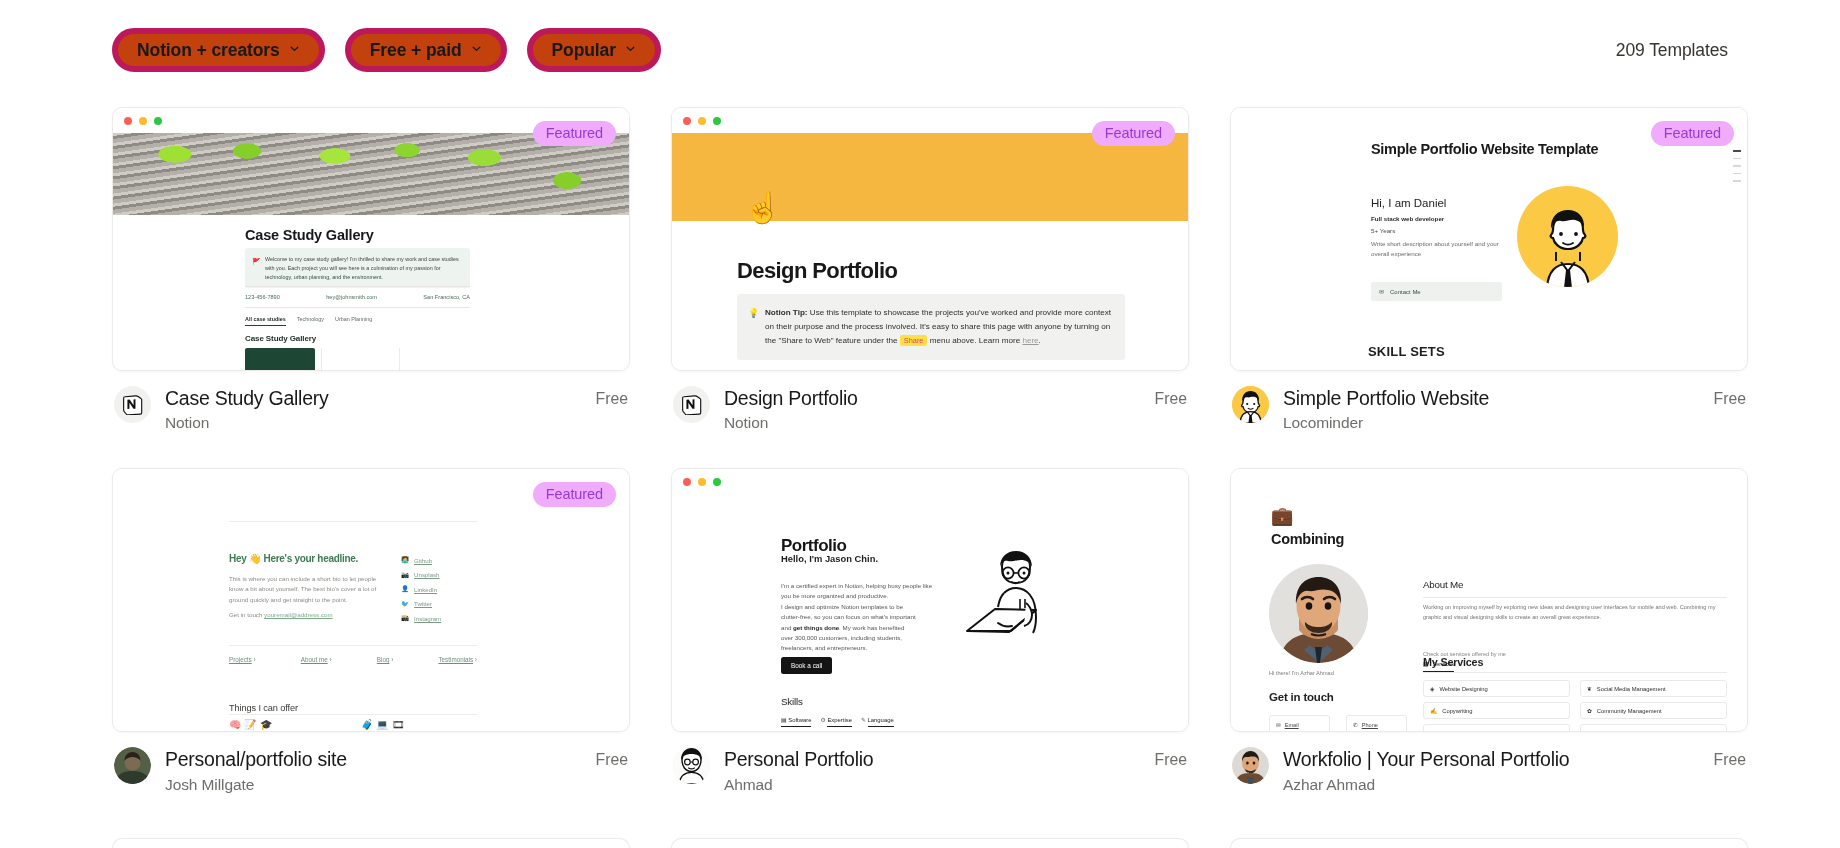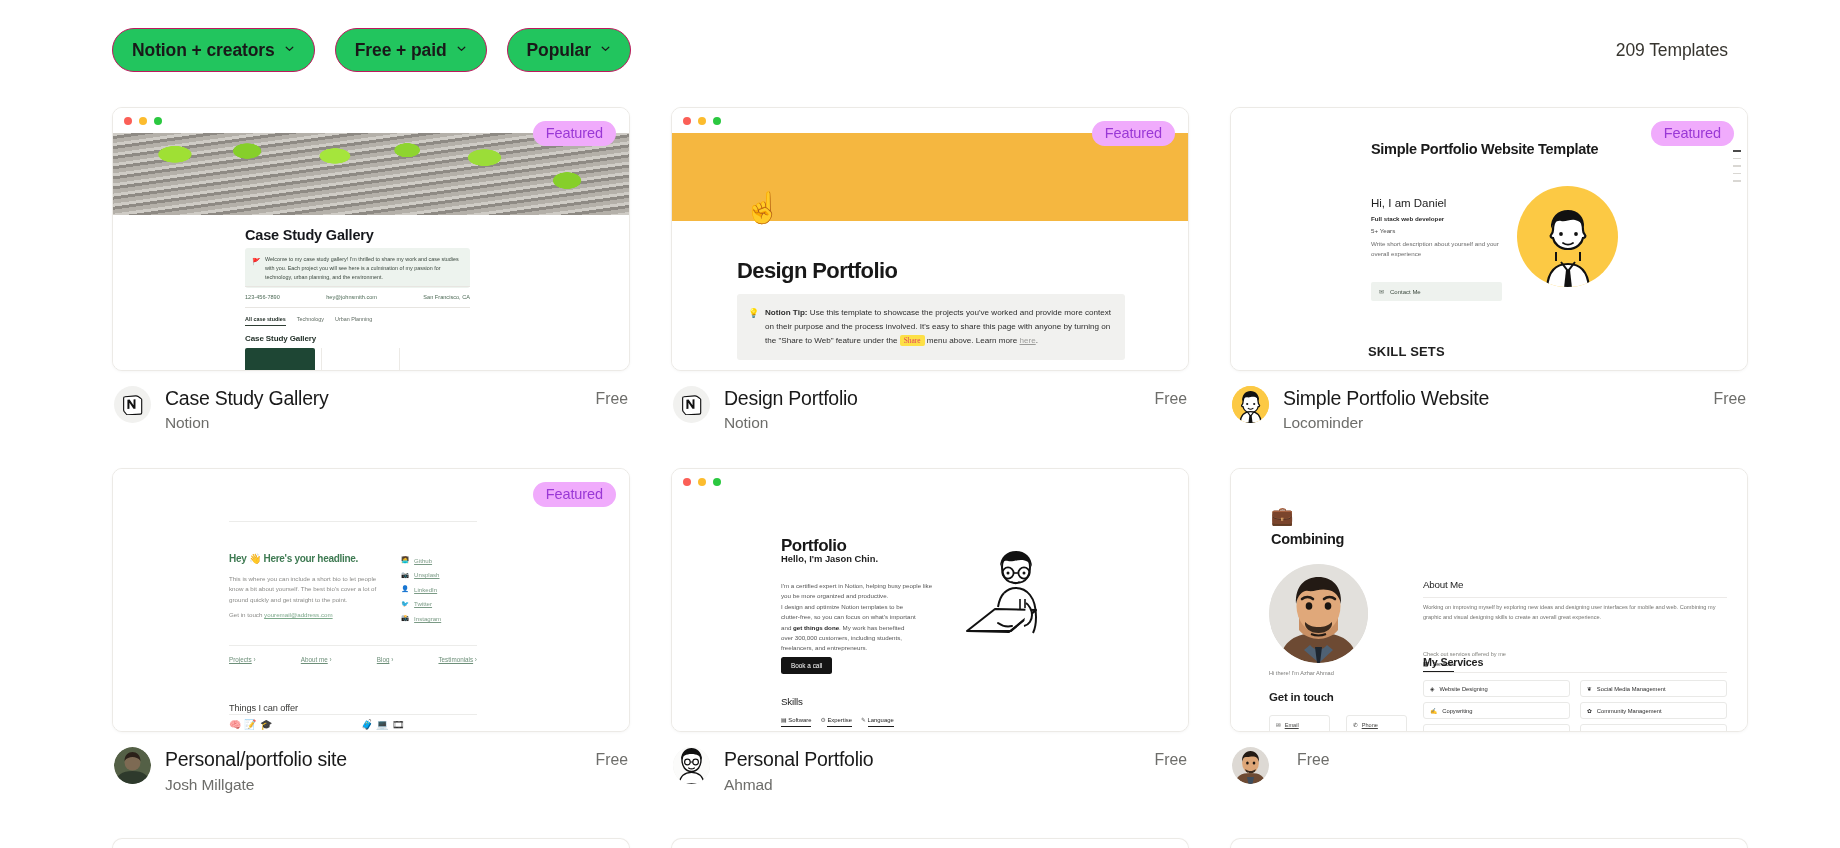--- a/index.html
+++ b/index.html
@@ -14,23 +14,23 @@
   
   .toolbar {
     position: absolute; left: 0; top: 0;
     width: 1840px; height: 100px;
     display: flex; align-items: center;
     padding: 0 112px 0 112px;
   }
   .filters { display: flex; gap: 20px; align-items: center; }
   .filter-btn {
     height: 44px;
-    border: 1px solid #be185d;
+    border: 6px solid #be185d;
     border-radius: 22px;
-    background: #22c55e;
+    background: #c2410c;
     padding: 0 19px;
     display: flex; align-items: center; gap: 9px;
     font-size: 17.5px; font-weight: 600; color: #191919;
     cursor: pointer; white-space: nowrap;
     letter-spacing: -0.1px;
   }
   .chev { width: 11px; height: 11px; position: relative; top: -2px; flex: 0 0 auto; }
   .chev svg { display: block; }
   .spacer { flex: 1 1 auto; }
   .count {
@@ -130,21 +130,21 @@
   }
   .c2-callout {
     position: absolute; left: 65px; top: 186px; width: 388px;
     background: #f1f1ef; border-radius: 3px; padding: 12px 14px 12px 28px;
     font-size: 8.1px; line-height: 1.72; color: #2e2e2e;
   }
   .c2-callout .bulb { position: absolute; left: 11px; top: 12px; font-size: 9px; }
   .c2-callout b { font-weight: 700; }
   .chip-share {
     background: #fde047; color: #e0455c; border-radius: 2px;
-    padding: 1px 4px; font-family: Liberation Serif, serif; font-size: 7.4px;
+    padding: 1px 4px; font-family: Liberation Sans, sans-serif; font-size: 7.4px;
   }
   .c2-callout .lnk { color: #9b9b99; text-decoration: underline; }
 
   
   .c3-title {
     position: absolute; left: 140px; top: 33px;
     font-size: 14.5px; font-weight: 700; color: #1a1a1a; letter-spacing: -0.3px;
   }
   .c3-hi { position: absolute; left: 140px; top: 89px; font-size: 11.5px; font-weight: 500; color: #222; }
   .c3-sub1 { position: absolute; left: 140px; top: 107px; font-size: 6.2px; font-weight: 700; color: #2b2b2b; }
@@ -655,20 +655,24 @@
             <path d="M3 37c1.2-8 6-11 15.5-11S32 29 34 37z" fill="#6d4a33"></path>
             <ellipse cx="18.5" cy="16" rx="8.4" ry="10.2" fill="#dda678"></ellipse>
             <path d="M10 15C9.6 8 13.6 4 18.5 4S27.6 8 27 15c-.8-3.4-2.6-5-5-5.4-3-.7-5 .8-7.6.4-2-.4-3.8 1.6-4.4 5z" fill="#231a14"></path>
             <ellipse cx="15.4" cy="16" rx="1.3" ry="1.5" fill="#1a1410"></ellipse>
             <ellipse cx="22" cy="16" rx="1.3" ry="1.5" fill="#1a1410"></ellipse>
             <path d="M13.4 22c1.6 1.6 3.2 2 5.1 2s3.5-.4 5.1-2c.4 2.4-1.9 4.2-5.1 4.2S13 24.4 13.4 22z" fill="#3a2a1e"></path>
             <path d="M15 30h7l-1.4 7h-4.2z" fill="#3f4d5c"></path>
           </g>
         </svg>
       </div>
+      <div class="mtext">
+        <div class="mtitle">Workfolio | Your Personal Portfolio</div>
+        <div class="mauthor">Azhar Ahmad</div>
+      </div>
       <div class="mprice">Free</div>
     </div>
   </div>
 
 </div>
 
 <div class="row3">
   <div class="thumb"></div>
   <div class="thumb">
     

